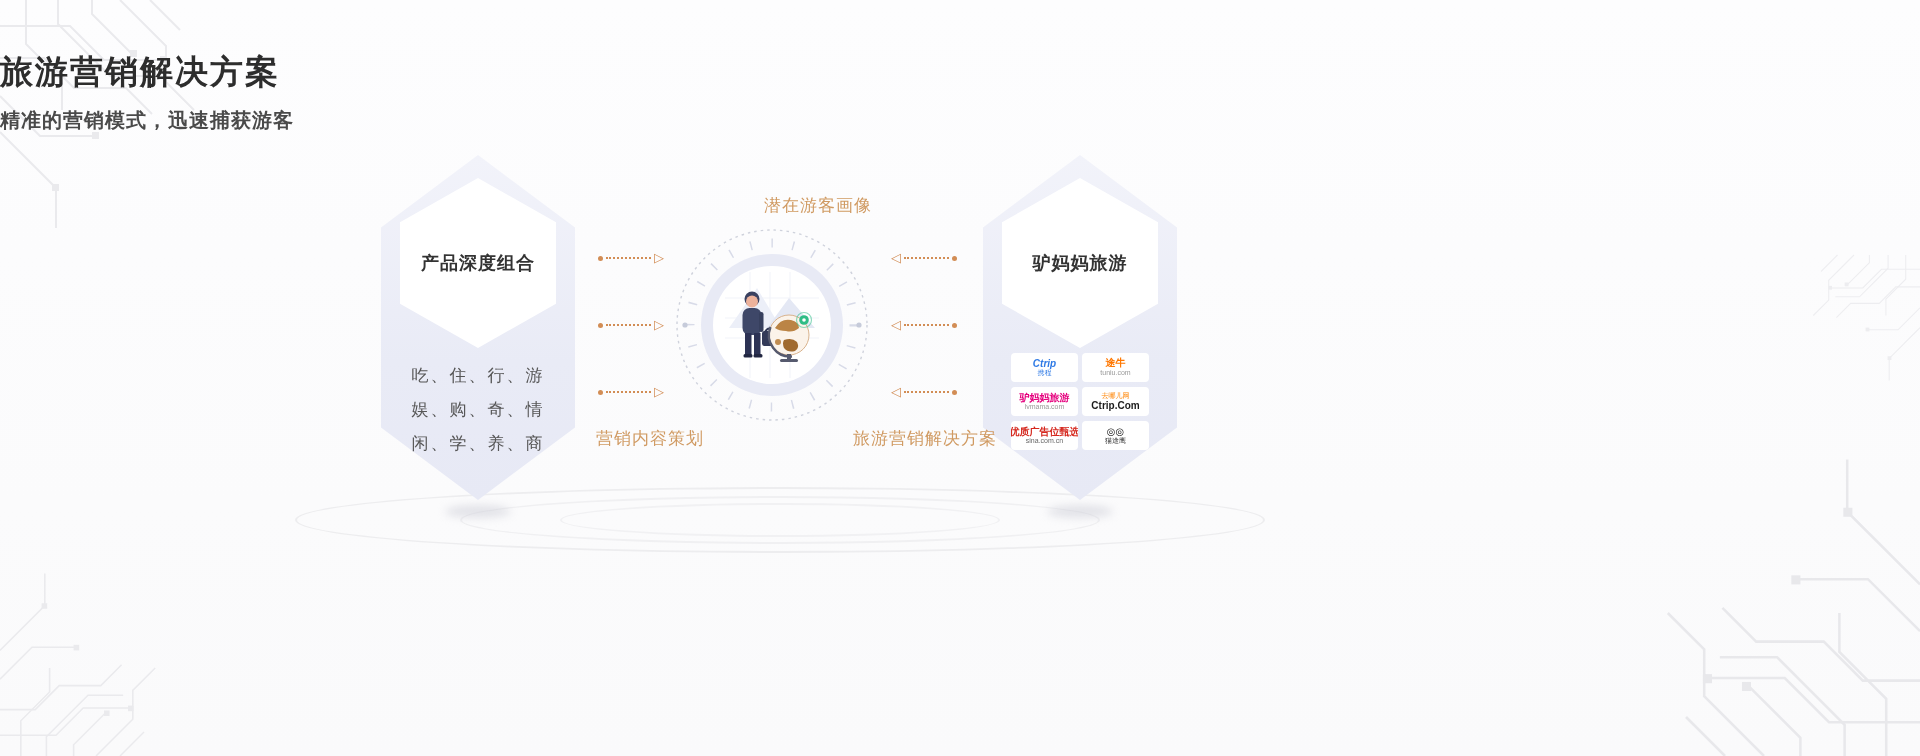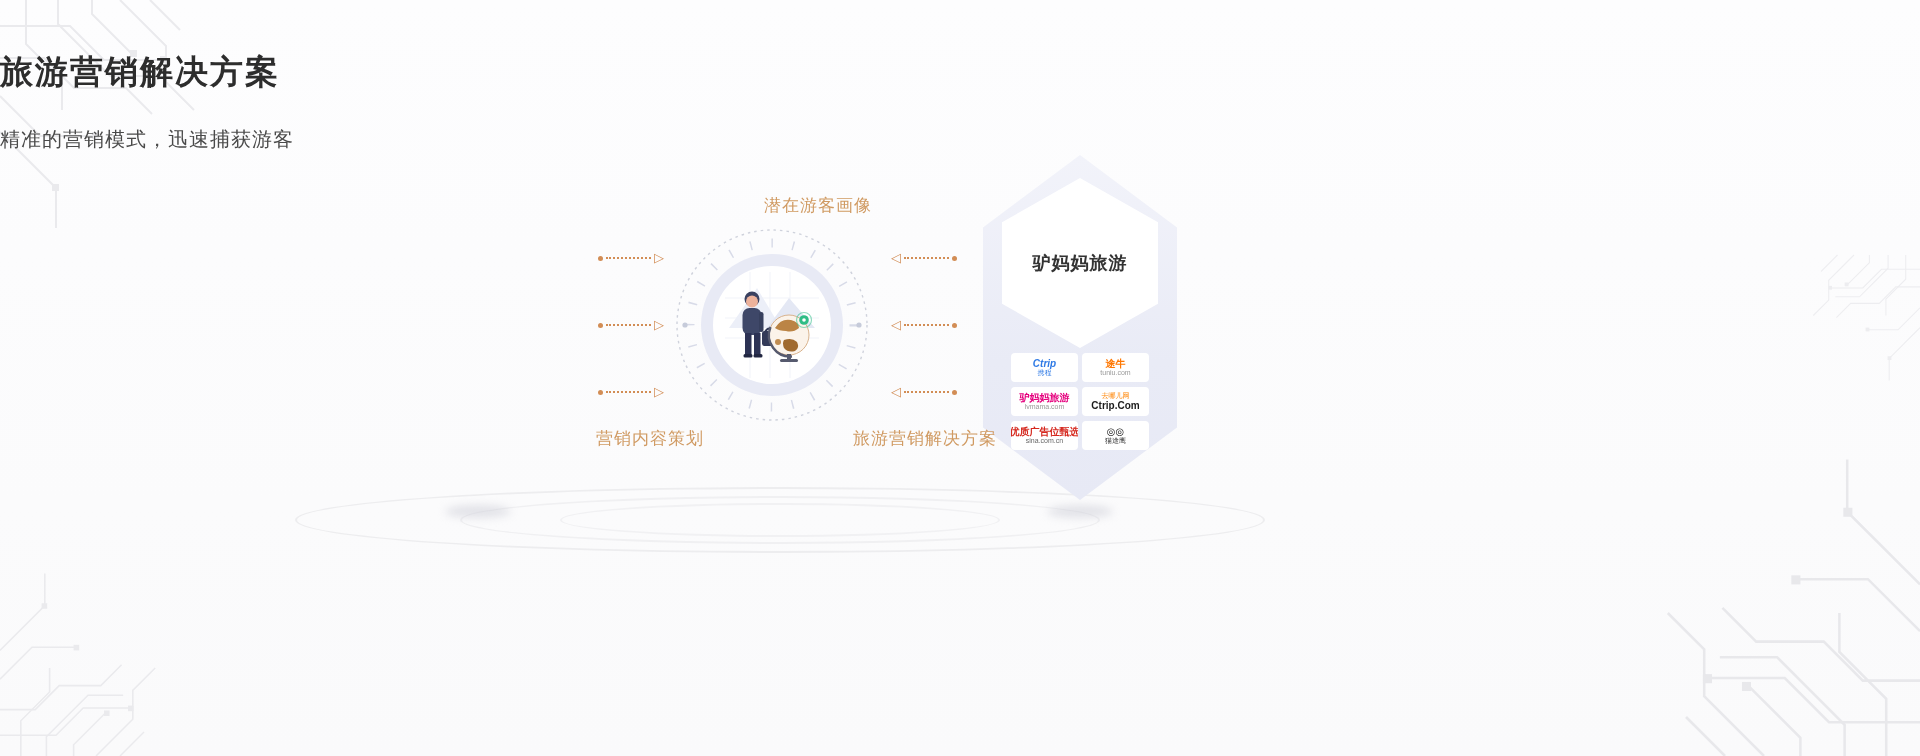--- a/index.html
+++ b/index.html
@@ -7,21 +7,21 @@
   body { font-family:"Liberation Sans","DejaVu Sans",sans-serif; }
   .page {
     position:relative; width:1920px; height:756px; overflow:hidden;
     background:linear-gradient(180deg,#fdfdfe 0%,#fafafb 100%);
   }
   .bg-circuits { position:absolute; left:0; top:0; width:1920px; height:756px; z-index:0; }
 
   
   .header { position:absolute; left:0; top:50px; width:1570px; text-align:left; z-index:3; }
   .header h1 { font-size:33px; font-weight:700; color:#2d2d2d; letter-spacing:2px; }
-  .header p  { margin-top:31px; font-size:20px; color:#4a4a4a; letter-spacing:1px; }
+  .header p  { margin-top:12px; font-size:20px; color:#4a4a4a; letter-spacing:1px;font-weight:bold; }
 
   
   .ellipse { position:absolute; border-radius:50%; border:2px solid #ededef; z-index:1; }
   .e1 { left:295px; top:487px; width:970px; height:66px; }
   .e2 { left:460px; top:496px; width:640px; height:48px; border-color:#f0f0f2; }
   .e3 { left:560px; top:503px; width:440px; height:34px; border-color:#f1f1f3; }
   .card-shadow { position:absolute; width:66px; height:13px; border-radius:50%;
     background:#c9cad4; opacity:.5; filter:blur(4px); z-index:1; }
   .cs-left  { left:445px; top:505px; }
   .cs-right { left:1047px; top:505px; }
@@ -110,33 +110,44 @@
   <div class="ellipse e2"></div>
   <div class="ellipse e3"></div>
   <div class="card-shadow cs-left"></div>
   <div class="card-shadow cs-right"></div>
 
   <div class="header">
     <h1>旅游营销解决方案</h1>
     <p>精准的营销模式，迅速捕获游客</p>
   </div>
 
+  <div class="hex-card left-card">
+    <div class="hex-bg"></div>
+    <div class="hex-inner">
+      <span>产品深度组合</span>
+    </div>
+    <div class="card-lines">
+      <div>吃、住、行、游</div>
+      <div>娱、购、奇、情</div>
+      <div>闲、学、养、商</div>
+    </div>
+  </div>
 
   <div class="hex-card right-card">
     <div class="hex-bg"></div>
     <div class="hex-inner">
       <span>驴妈妈旅游</span>
     </div>
     <div class="logo-grid">
       <div class="logo-chip">
         <span class="l1" style="font-style: italic; color: rgb(47, 122, 229);">Ctrip</span>
         <span class="l2" style="color: rgb(47, 122, 229);">携程</span>
       </div>
       <div class="logo-chip">
-        <span class="l1" style="color: rgb(255, 119, 0);">途牛</span>
+        <span class="l1" style="color: rgb(255, 119, 0); font-family: Liberation Mono, monospace;">途牛</span>
         <span class="l2" style="color: rgb(153, 153, 153);">tuniu.com</span>
       </div>
       <div class="logo-chip">
         <span class="l1" style="color: rgb(229, 0, 125);">驴妈妈旅游</span>
         <span class="l2" style="color: rgb(153, 153, 153);">lvmama.com</span>
       </div>
       <div class="logo-chip">
         <span class="l2" style="color: rgb(255, 131, 0);">去哪儿网</span>
         <span class="l1" style="color: rgb(28, 28, 28);">Ctrip.Com</span>
       </div>

